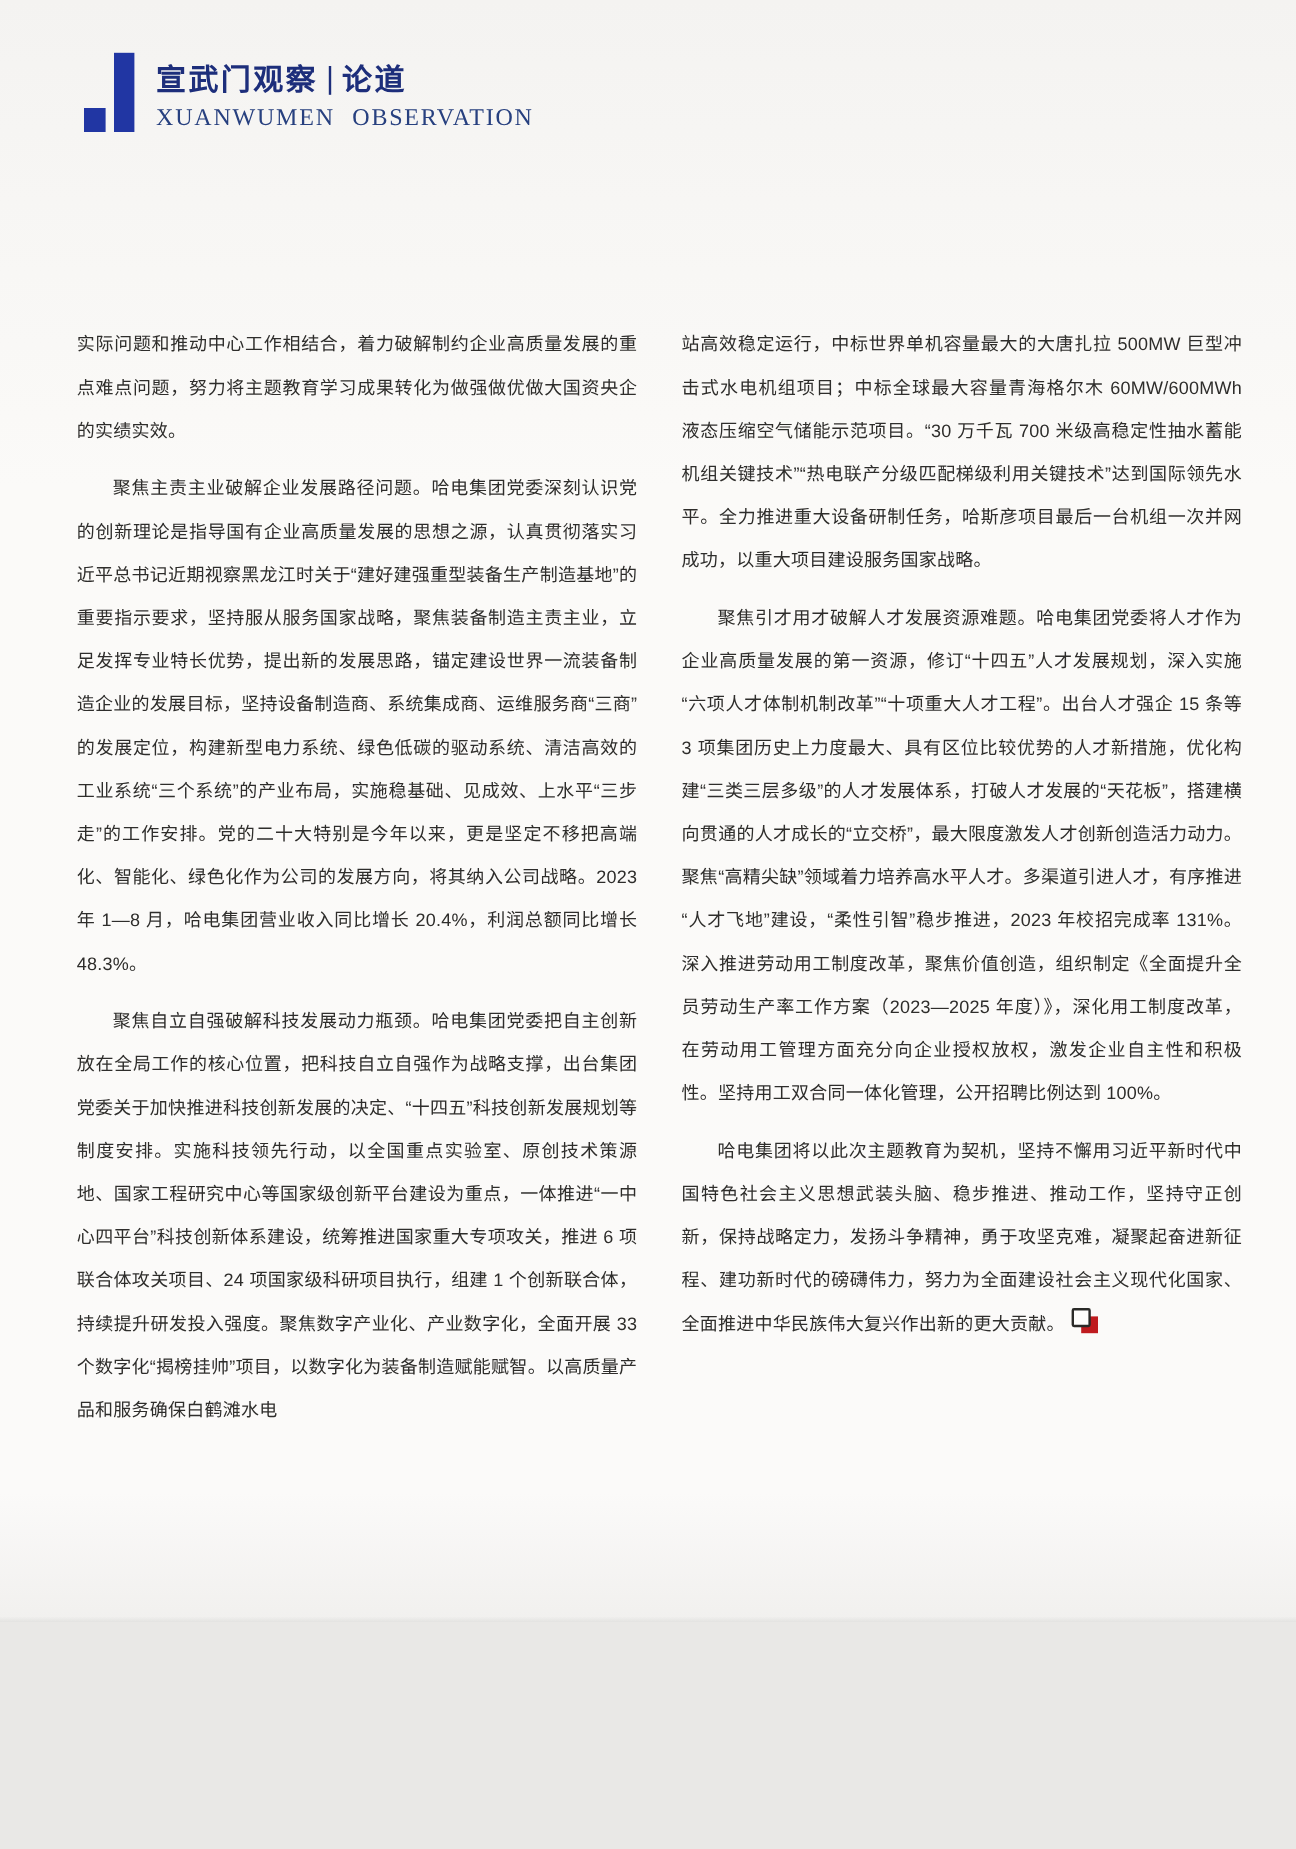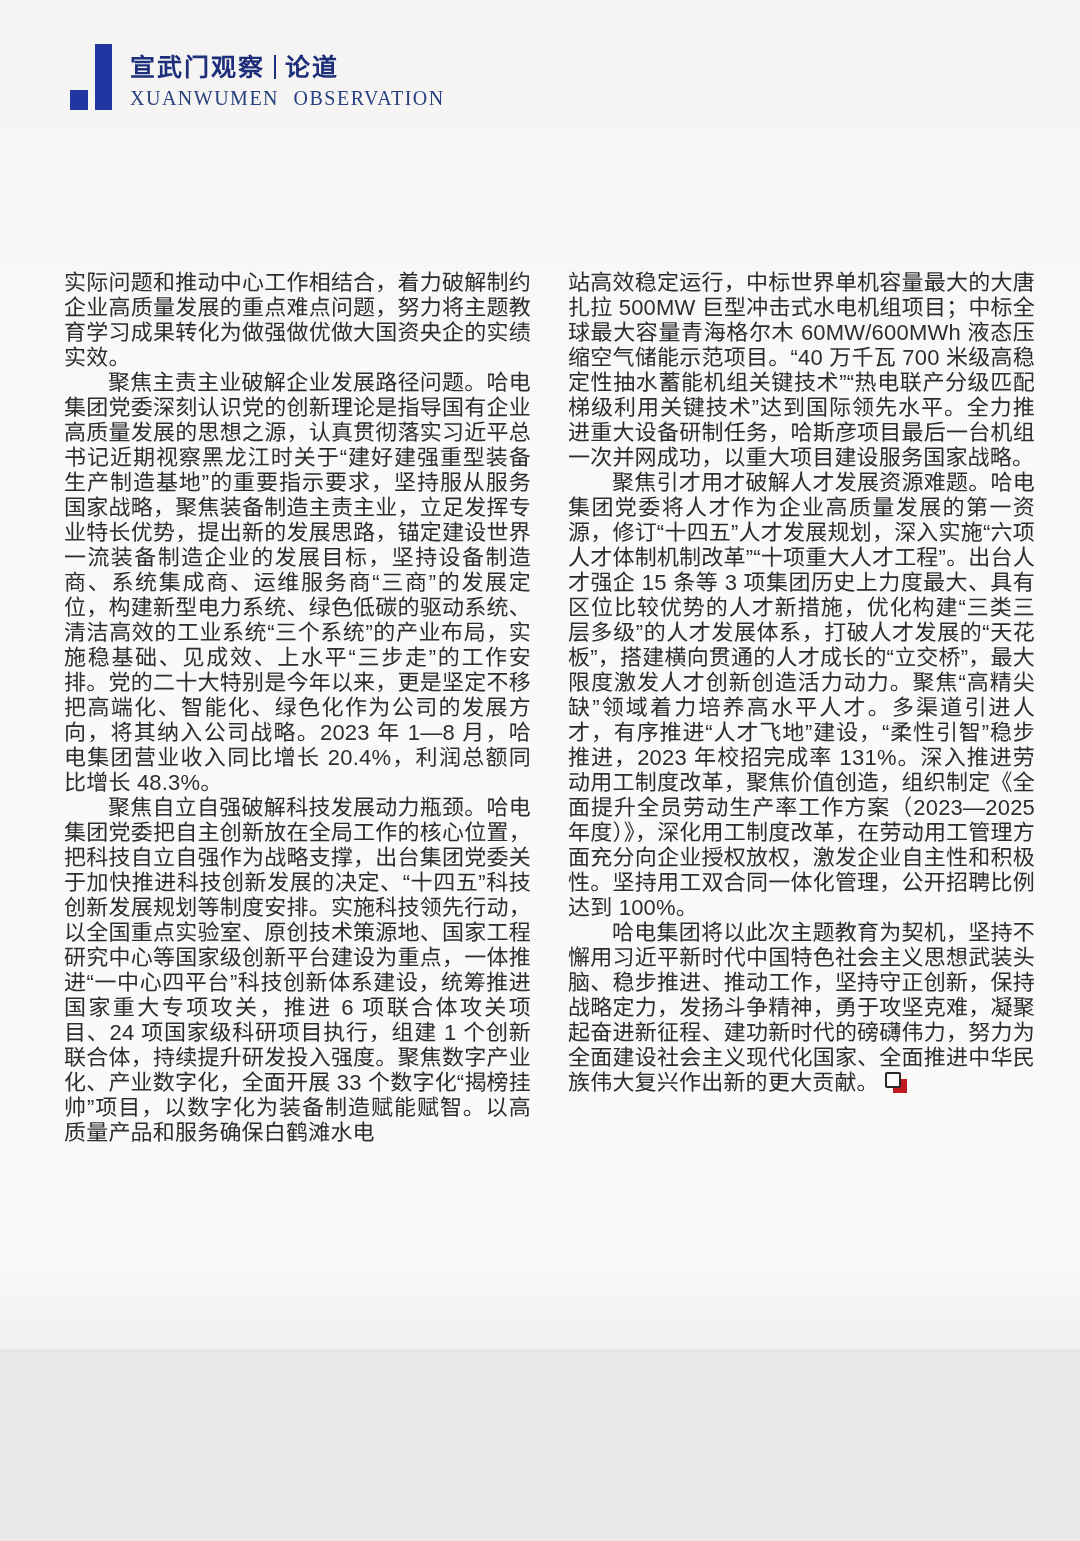--- a/index.html
+++ b/index.html
@@ -51,27 +51,27 @@
   }
   
   .article{
     position:absolute;left:64px;top:270px;
     width:972px;
     display:flex;gap:37px;
     color:var(--body-text);
   }
   .col{width:467px;}
   .col p{
-    font-size:22px;
-    line-height:25px;
+    font-size:15px;
+    line-height:36px;
     text-align:justify;
     text-align-last:left;
     letter-spacing:0.2px;
   }
-  .col p.indent{text-indent:2em;}
+  .col p.indent{text-indent:2em;margin-top:12px;}
   .col p.cont{text-indent:0;}
   
   .end-mark{
     position:relative;display:inline-block;
     width:22px;height:21px;margin-left:6px;vertical-align:-3px;
   }
   .end-mark .red-square{
     position:absolute;right:0;bottom:0;
     width:14px;height:14px;background:var(--end-mark-red);
   }
@@ -115,21 +115,21 @@
     </div>
   </div>
 
   <div class="article">
     <div class="col">
       <p class="cont">实际问题和推动中心工作相结合，着力破解制约企业高质量发展的重点难点问题，努力将主题教育学习成果转化为做强做优做大国资央企的实绩实效。</p>
       <p class="indent">聚焦主责主业破解企业发展路径问题。哈电集团党委深刻认识党的创新理论是指导国有企业高质量发展的思想之源，认真贯彻落实习近平总书记近期视察黑龙江时关于“建好建强重型装备生产制造基地”的重要指示要求，坚持服从服务国家战略，聚焦装备制造主责主业，立足发挥专业特长优势，提出新的发展思路，锚定建设世界一流装备制造企业的发展目标，坚持设备制造商、系统集成商、运维服务商“三商”的发展定位，构建新型电力系统、绿色低碳的驱动系统、清洁高效的工业系统“三个系统”的产业布局，实施稳基础、见成效、上水平“三步走”的工作安排。党的二十大特别是今年以来，更是坚定不移把高端化、智能化、绿色化作为公司的发展方向，将其纳入公司战略。2023 年 1—8 月，哈电集团营业收入同比增长 20.4%，利润总额同比增长 48.3%。</p>
       <p class="indent">聚焦自立自强破解科技发展动力瓶颈。哈电集团党委把自主创新放在全局工作的核心位置，把科技自立自强作为战略支撑，出台集团党委关于加快推进科技创新发展的决定、“十四五”科技创新发展规划等制度安排。实施科技领先行动，以全国重点实验室、原创技术策源地、国家工程研究中心等国家级创新平台建设为重点，一体推进“一中心四平台”科技创新体系建设，统筹推进国家重大专项攻关，推进 6 项联合体攻关项目、24 项国家级科研项目执行，组建 1 个创新联合体，持续提升研发投入强度。聚焦数字产业化、产业数字化，全面开展 33 个数字化“揭榜挂帅”项目，以数字化为装备制造赋能赋智。以高质量产品和服务确保白鹤滩水电</p>
     </div>
     <div class="col">
-      <p class="cont">站高效稳定运行，中标世界单机容量最大的大唐扎拉 500MW 巨型冲击式水电机组项目；中标全球最大容量青海格尔木 60MW/600MWh 液态压缩空气储能示范项目。“40 万千瓦 700 米级高稳定性抽水蓄能机组关键技术”“热电联产分级匹配梯级利用关键技术”达到国际领先水平。全力推进重大设备研制任务，哈斯彦项目最后一台机组一次并网成功，以重大项目建设服务国家战略。</p>
+      <p class="cont">站高效稳定运行，中标世界单机容量最大的大唐扎拉 500MW 巨型冲击式水电机组项目；中标全球最大容量青海格尔木 60MW/600MWh 液态压缩空气储能示范项目。“30 万千瓦 700 米级高稳定性抽水蓄能机组关键技术”“热电联产分级匹配梯级利用关键技术”达到国际领先水平。全力推进重大设备研制任务，哈斯彦项目最后一台机组一次并网成功，以重大项目建设服务国家战略。</p>
       <p class="indent">聚焦引才用才破解人才发展资源难题。哈电集团党委将人才作为企业高质量发展的第一资源，修订“十四五”人才发展规划，深入实施“六项人才体制机制改革”“十项重大人才工程”。出台人才强企 15 条等 3 项集团历史上力度最大、具有区位比较优势的人才新措施，优化构建“三类三层多级”的人才发展体系，打破人才发展的“天花板”，搭建横向贯通的人才成长的“立交桥”，最大限度激发人才创新创造活力动力。聚焦“高精尖缺”领域着力培养高水平人才。多渠道引进人才，有序推进“人才飞地”建设，“柔性引智”稳步推进，2023 年校招完成率 131%。深入推进劳动用工制度改革，聚焦价值创造，组织制定《全面提升全员劳动生产率工作方案（2023—2025 年度）》，深化用工制度改革，在劳动用工管理方面充分向企业授权放权，激发企业自主性和积极性。坚持用工双合同一体化管理，公开招聘比例达到 100%。</p>
       <p class="indent"><span>哈电集团将以此次主题教育为契机，坚持不懈用习近平新时代中国特色社会主义思想武装头脑、稳步推进、推动工作，坚持守正创新，保持战略定力，发扬斗争精神，勇于攻坚克难，凝聚起奋进新征程、建功新时代的磅礴伟力，努力为全面建设社会主义现代化国家、全面推进中华民族伟大复兴作出新的更大贡献。</span><span class="end-mark"><span class="red-square"></span><span class="white-square"></span></span></p>
     </div>
   </div>
 
   <div class="footer">
     <span class="page-marker"></span>
     <span class="page-number">076</span>
   </div>
 

